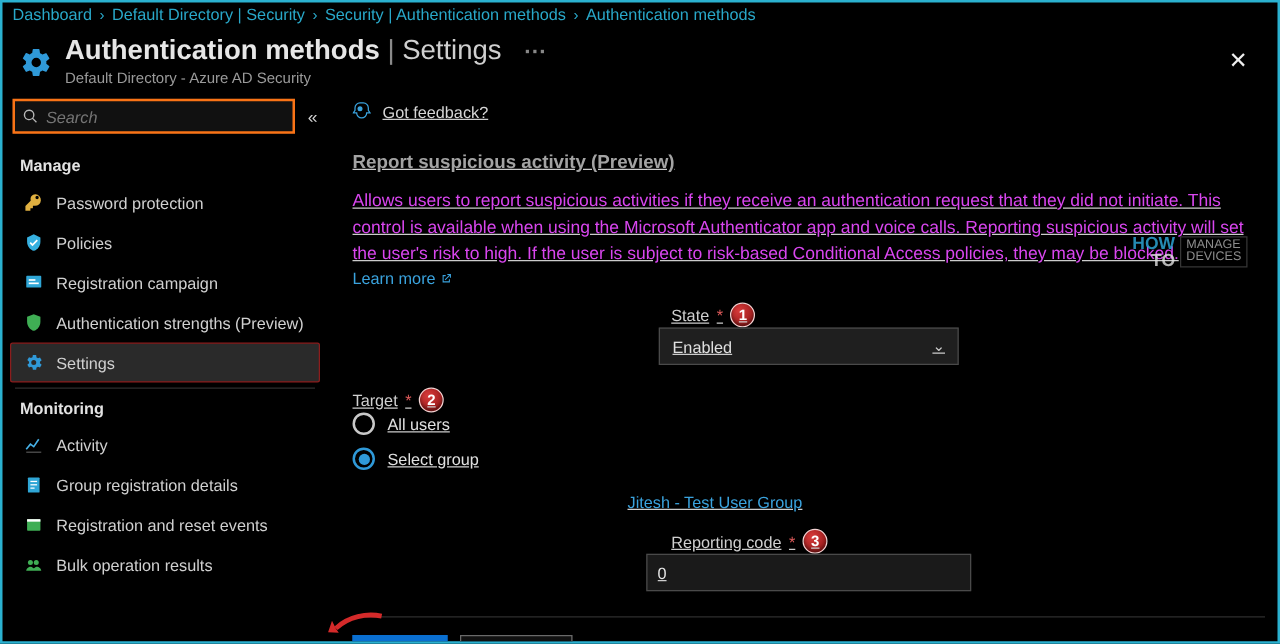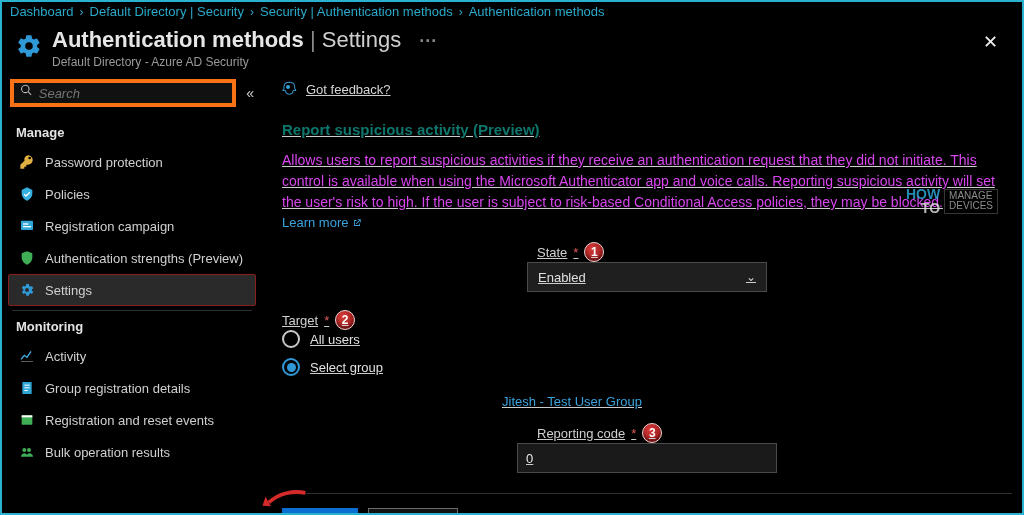--- a/index.html
+++ b/index.html
@@ -24,21 +24,21 @@
     font-size: 13px;
     gap: 6px;
     color: #2bb1d0;
   }
   .breadcrumb .crumb { color: #29a8c9; cursor: pointer; }
   .breadcrumb .chevron { color: #29a8c9; font-size: 12px; }
 
   
   .header {
     display: flex;
-    align-items: flex-start;
+    align-items: center;
     padding: 8px 18px 10px 14px;
   }
   .header .gear-icon {
     color: #1f8fd1;
     margin-right: 10px;
     margin-top: 6px;
   }
   .header .gear-icon svg { width: 26px; height: 26px; fill: #2f99d8; }
   .title-block { flex: 1; }
   .page-title {
@@ -76,21 +76,22 @@
   }
   .search-row {
     display: flex;
     align-items: center;
     gap: 10px;
     padding: 0 2px 10px 2px;
   }
   .search-box {
     flex: 1;
     display: flex;
-    border: 4px solid #f97316;
+    align-items: center;
+    border: 2px solid #f97316;
     background: #111;
     height: 28px;
     padding: 0 6px;
   }
   .search-box svg { width: 14px; height: 14px; fill: #b8b8b8; margin-right: 6px; }
   .search-box input {
     background: transparent;
     border: none;
     outline: none;
     color: #cccccc;
@@ -143,21 +144,21 @@
     gap: 8px;
     color: #d6d6d6;
     font-size: 13px;
     padding: 2px 0 14px 0;
   }
   .feedback-bar svg { width: 16px; height: 16px; fill: #3494d6; }
 
   .content-title {
     font-size: 15px;
     font-weight: 600;
-    color: #0f766e;
+    color: #a3a3a3;
     padding: 10px 0 12px 0;
   }
   .content-desc {
     color: #d946ef;
     line-height: 1.5;
     font-size: 14px;
     max-width: 720px;
   }
   .learn-more {
     color: #3aa3de;

